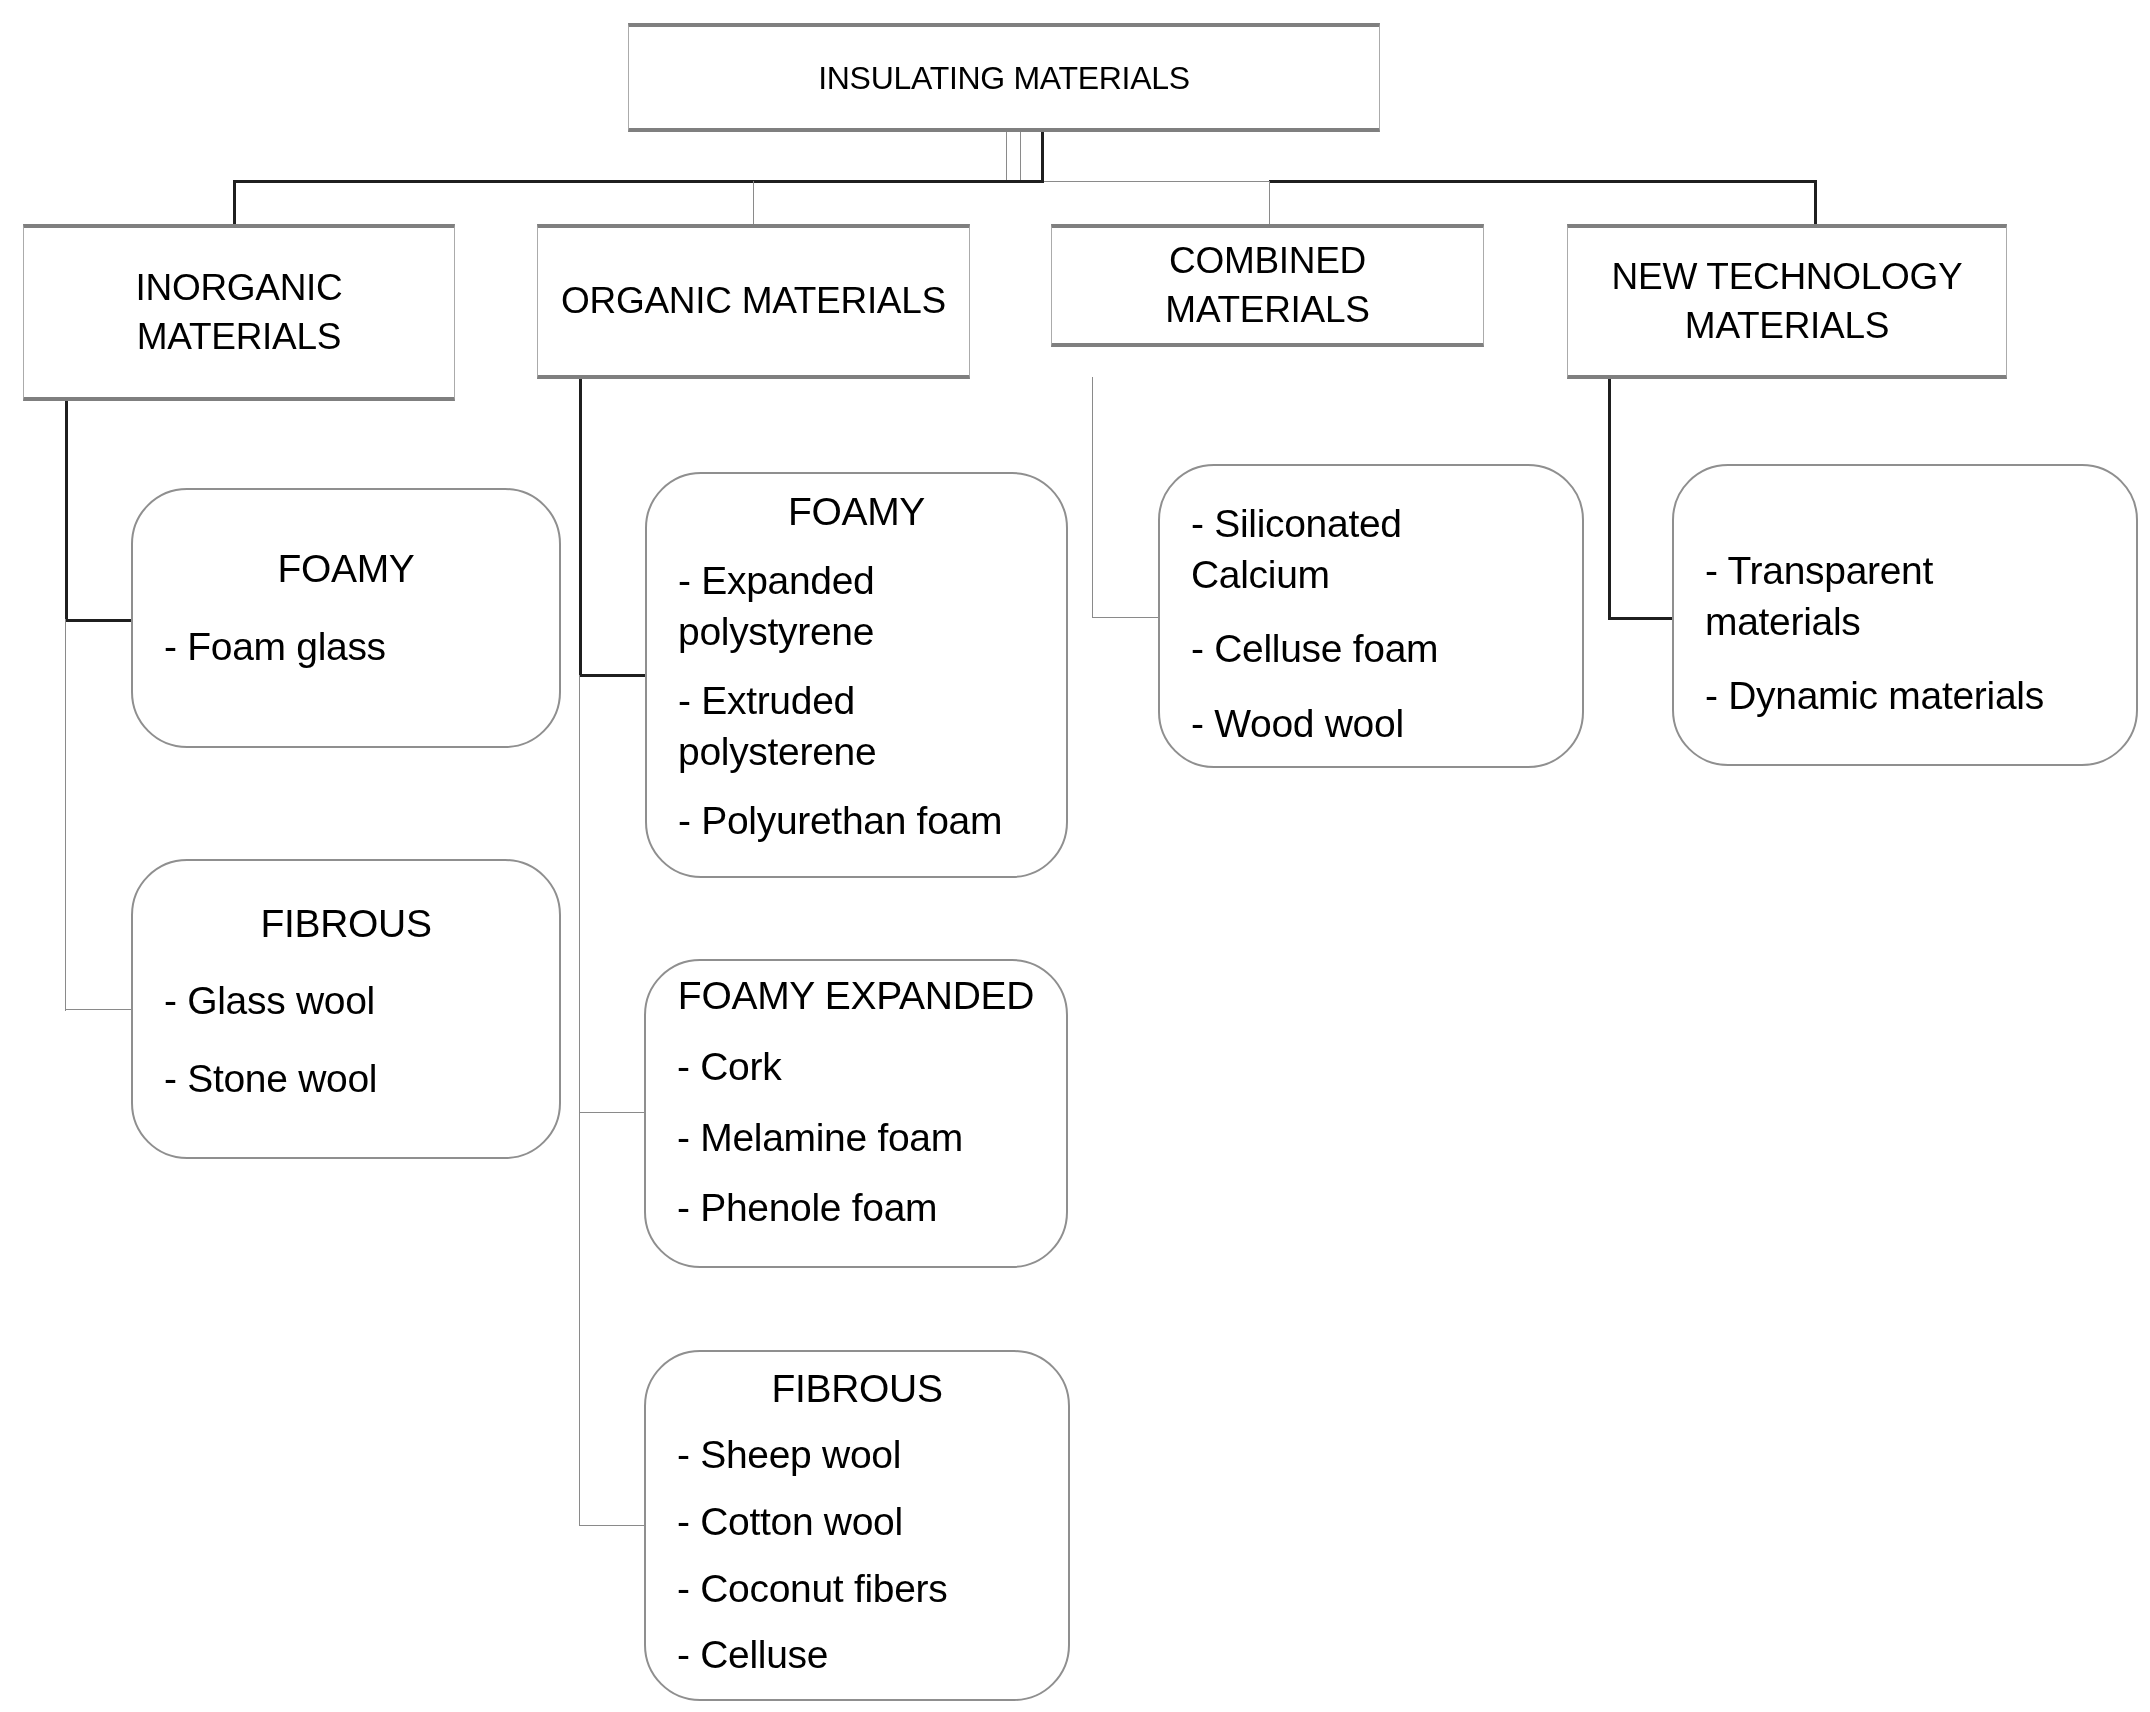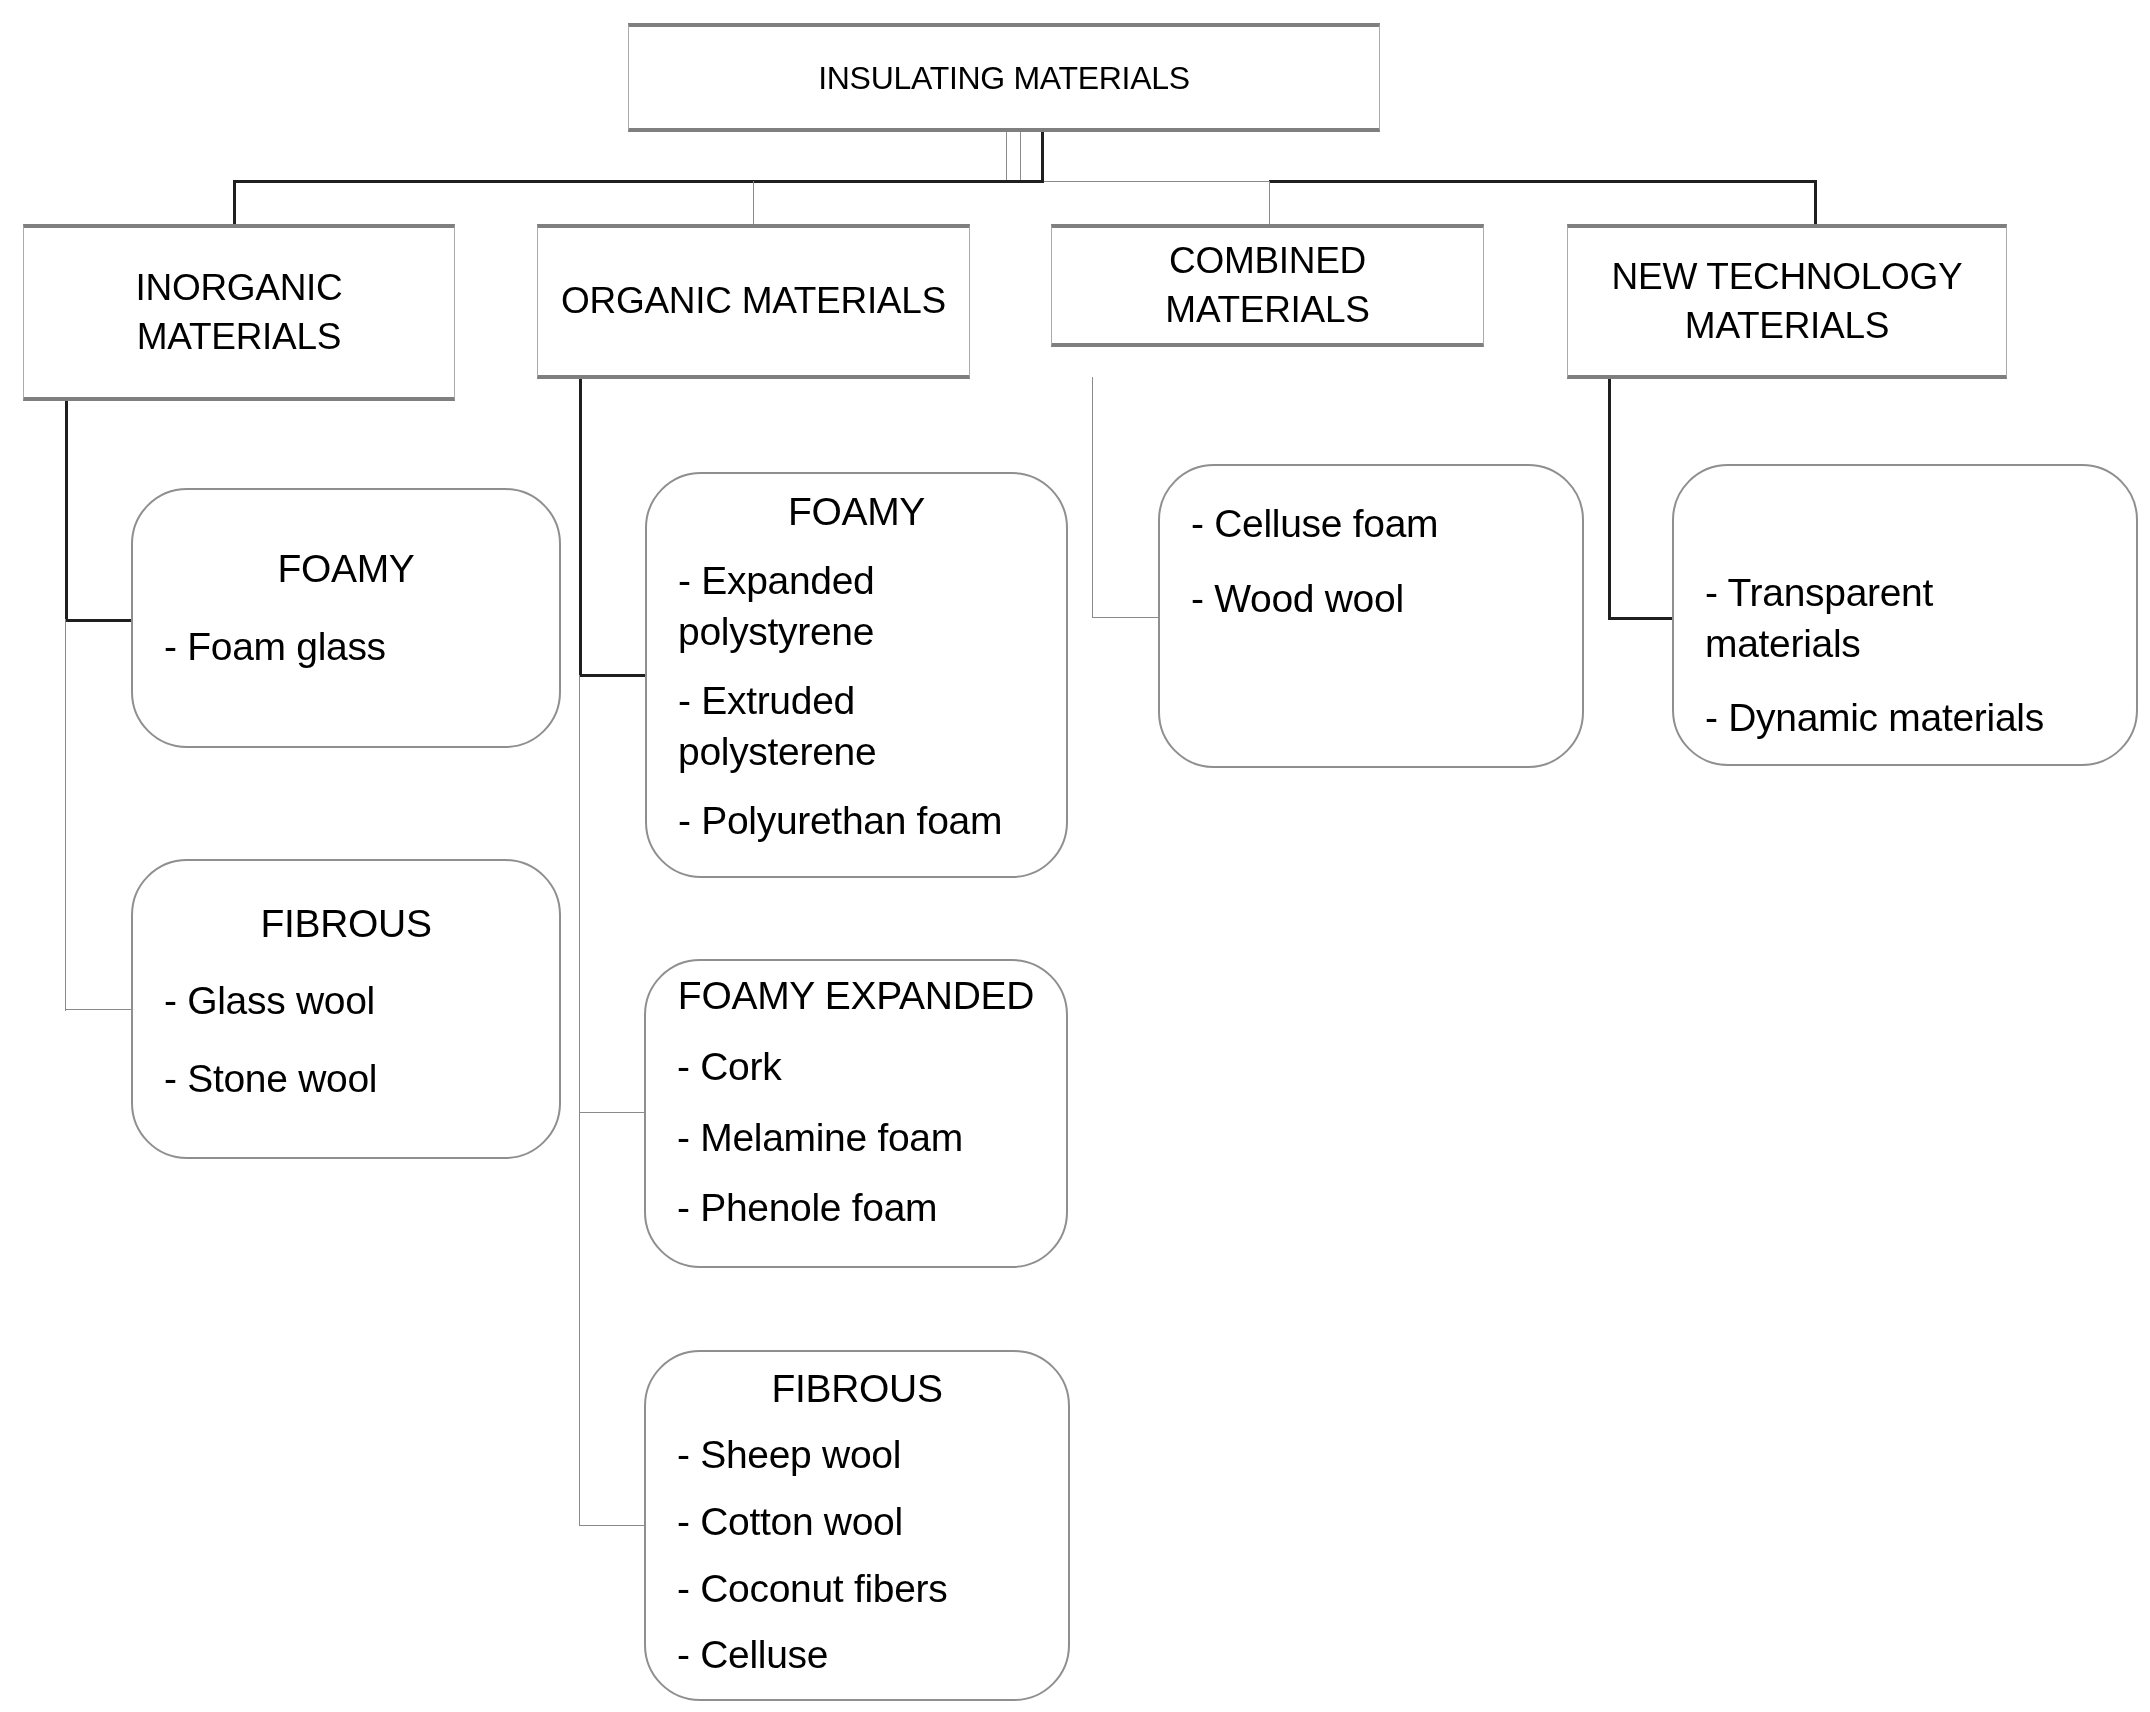--- a/index.html
+++ b/index.html
@@ -31,21 +31,21 @@
     font-size:39px;line-height:1.30;white-space:pre-line;
     padding-left:31px;padding-right:17.4px;letter-spacing:-0.3px;
   }
   
   .b-if{padding-top:53px;}   .b-if .item{margin-top:28px;}
   .b-ifi{padding-top:37px;}  .b-ifi .item{margin-top:27px;}
   .b-of{padding-top:12px;}   .b-of .item{margin-top:18.7px;}
   .b-oe{padding-top:9.4px;}   .b-oe .item{margin-top:20px;}
   .b-ofi{padding-top:10.7px;}  .b-ofi .item{margin-top:16px;}
   .b-c{padding-top:33px;}    .b-c .item + .item{margin-top:24px;}
-  .b-n{padding-top:102px;}   .b-n .item + .item{margin-top:24px;}
+  .b-n{padding-top:80px;}   .b-n .item + .item{margin-top:24px;}
 </style>
 </head>
 <body>
 
 <div class="stage">
 
   <div class="vline gray" style="left:1006px;top:132px;height:50px;"></div>
   <div class="vline gray" style="left:1020px;top:132px;height:50px;"></div>
   <div class="vline" style="left:1041px;top:132px;height:51px;"></div>
 
@@ -127,20 +127,22 @@
 
   <div class="child b-ofi" style="left:644px;top:1350px;width:426px;height:351px;">
     <div class="ctitle">FIBROUS</div>
     <div class="item">- Sheep wool</div>
     <div class="item">- Cotton wool</div>
     <div class="item">- Coconut fibers</div>
     <div class="item">- Celluse</div>
   </div>
 
   <div class="child b-c" style="left:1158px;top:464px;width:426px;height:304px;">
+    <div class="item">- Siliconated
+Calcium</div>
     <div class="item">- Celluse foam</div>
     <div class="item">- Wood wool</div>
   </div>
 
   <div class="child b-n" style="left:1672px;top:464px;width:466px;height:302px;">
     <div class="item">- Transparent
 materials</div>
     <div class="item">- Dynamic materials</div>
   </div>
 

